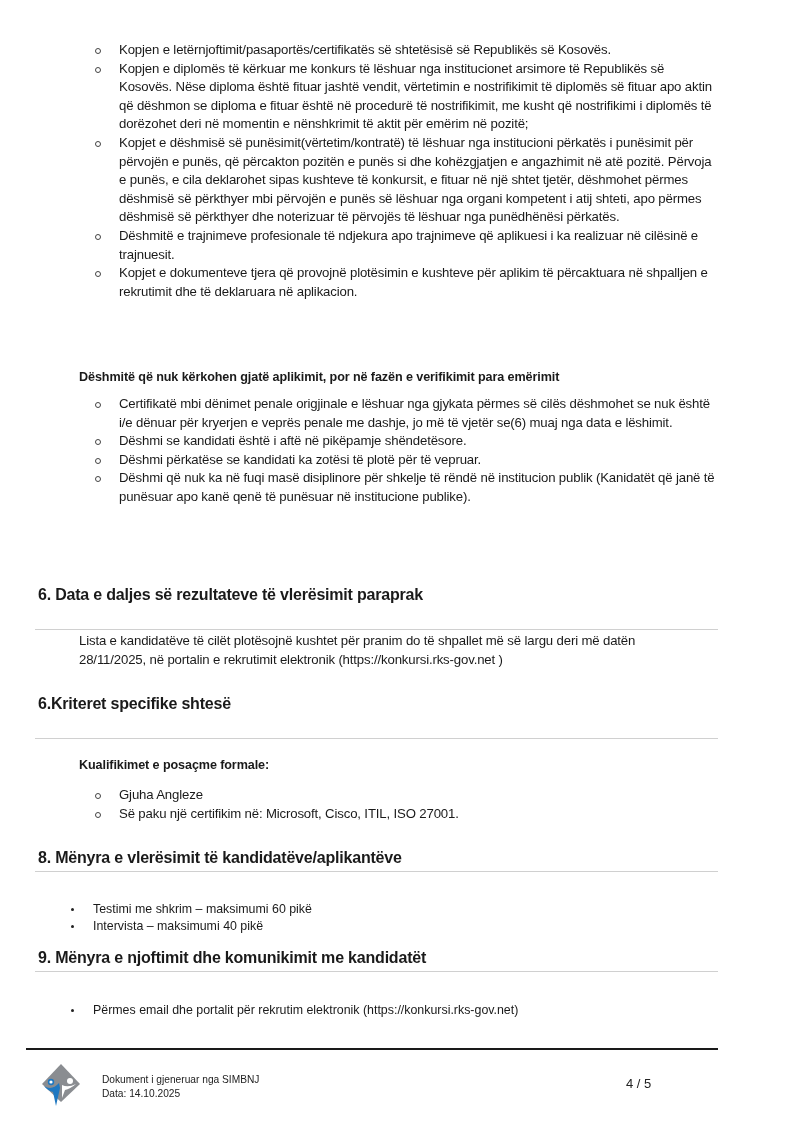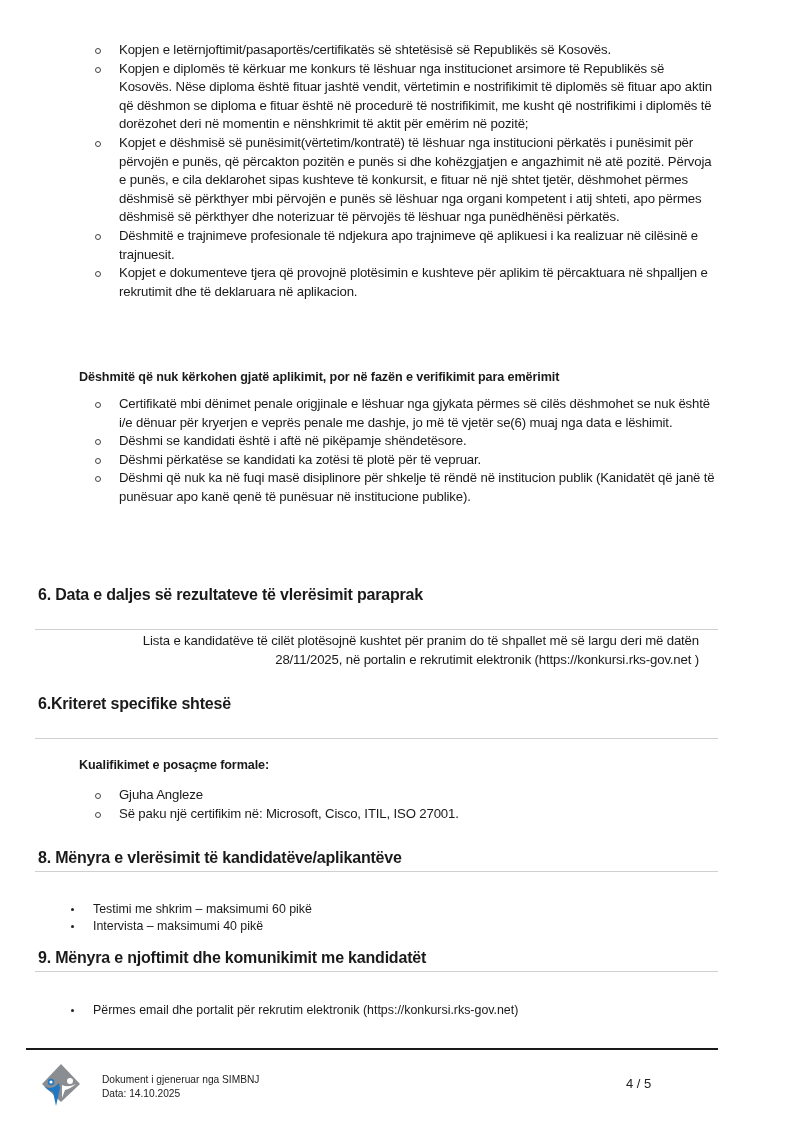--- a/index.html
+++ b/index.html
@@ -66,21 +66,20 @@
       height: 1px;
       background: #d0d0d0;
     }
     .para {
       position: absolute;
       left: 79px;
       width: 620px;
       font-size: 13.2px;
       line-height: 18.6px;
       letter-spacing: -0.15px;
-      text-align: right;
     }
     .dot-list {
       position: absolute;
       left: 55px;
       margin: 14px;
       padding: 0;
       list-style: none;
       font-size: 12.4px;
       line-height: 17px;
     }

